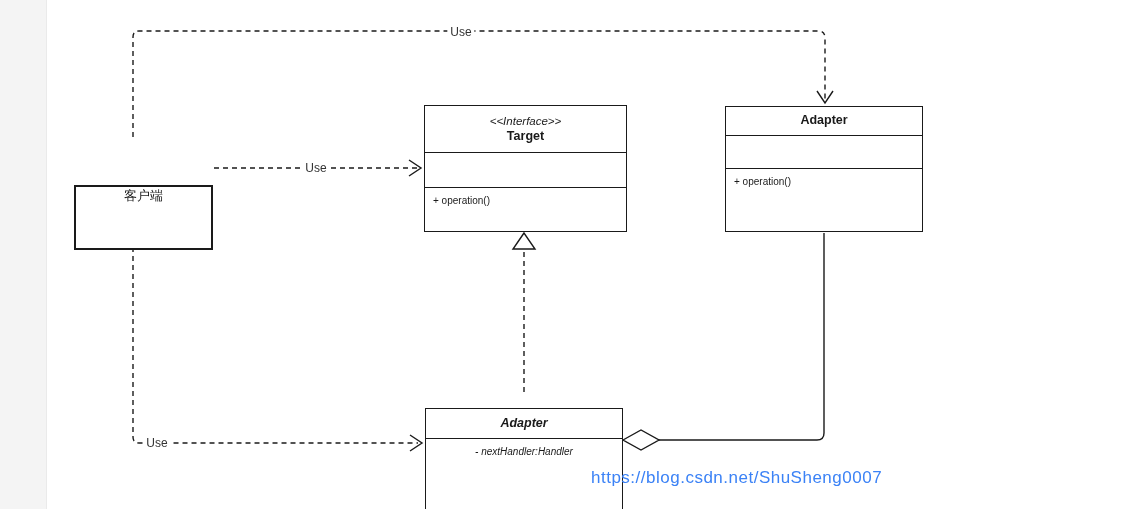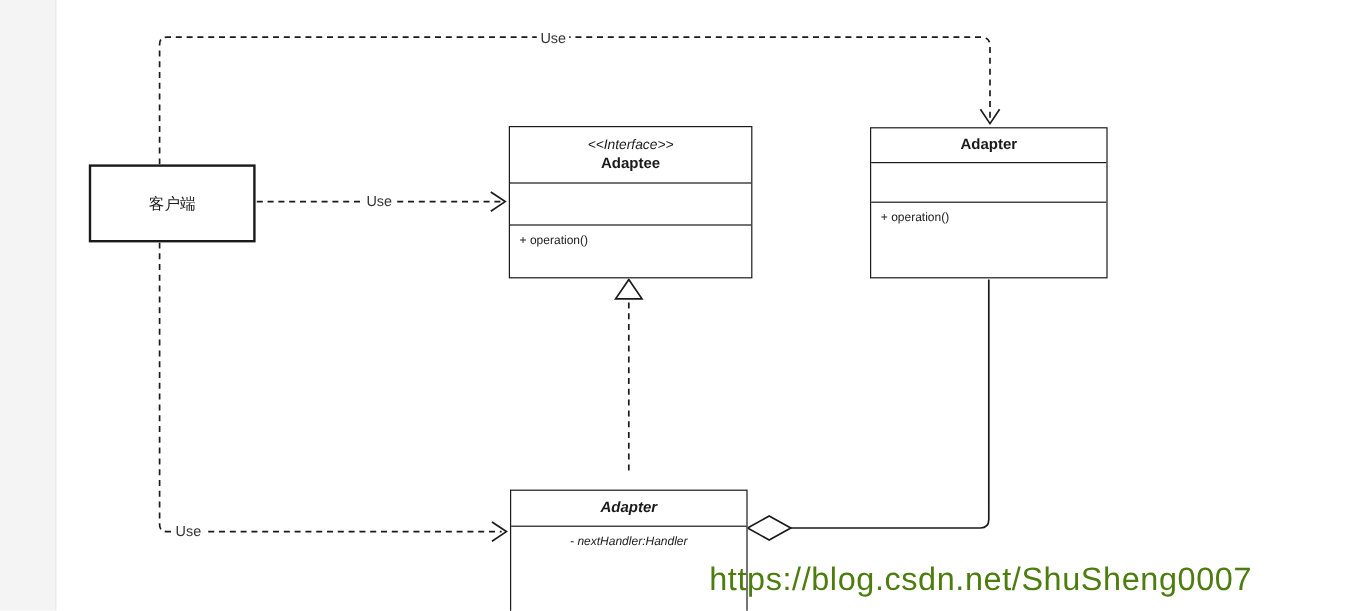--- a/index.html
+++ b/index.html
@@ -32,23 +32,24 @@
   .uml-box {
     position: absolute;
     background: #ffffff;
     border: 1.5px solid #1a1a1a;
     color: #1a1a1a;
     font-size: 12.5px;
   }
   .client-box {
     border-width: 2px;
     display: flex;
-    align-items: center;
+    align-items: flex-start;
     justify-content: center;
     font-size: 13px;
+    margin-top: 48px;
   }
   .box-header {
     display: flex;
     flex-direction: column;
     align-items: center;
     justify-content: center;
     text-align: center;
   }
   .box-title { font-weight: bold; font-size: 12.5px; line-height: 1.25; }
   .box-stereotype { font-style: italic; font-size: 11.5px; line-height: 1.3; }
@@ -66,22 +67,22 @@
     color: #333333;
     font-size: 12px;
     padding: 0 3px;
     white-space: nowrap;
     text-align: center;
   }
   .watermark {
     position: absolute;
     left: 591px;
     top: 468px;
-    font-size: 27px;
-    color: #4d7c0f;
+    font-size: 17px;
+    color: #3b82f6;
     letter-spacing: 0.5px;
     white-space: nowrap;
   }
 </style>
 </head>
 <body>
 
 <div class="screen">
 
   <div class="gutter"></div>
@@ -114,21 +115,21 @@
     </g>
   </svg>
 
   <div class="uml-box client-box" style="left:74px; top:137px; width:139px; height:65px;">
     <span>客户端</span>
   </div>
 
   <div class="uml-box" style="left:424px; top:105px; width:203px; height:127px;">
     <div class="box-header" style="height:46px;">
       <div class="box-stereotype">&lt;&lt;Interface&gt;&gt;</div>
-      <div class="box-title">Adaptee</div>
+      <div class="box-title">Target</div>
     </div>
     <div class="box-compartment empty" style="height:35px;"></div>
     <div class="box-compartment" style="height:43px;">
       <span>+ operation()</span>
     </div>
   </div>
 
   <div class="uml-box" style="left:725px; top:106px; width:198px; height:126px;">
     <div class="box-header" style="height:28px;">
       <div class="box-title">Adapter</div>

